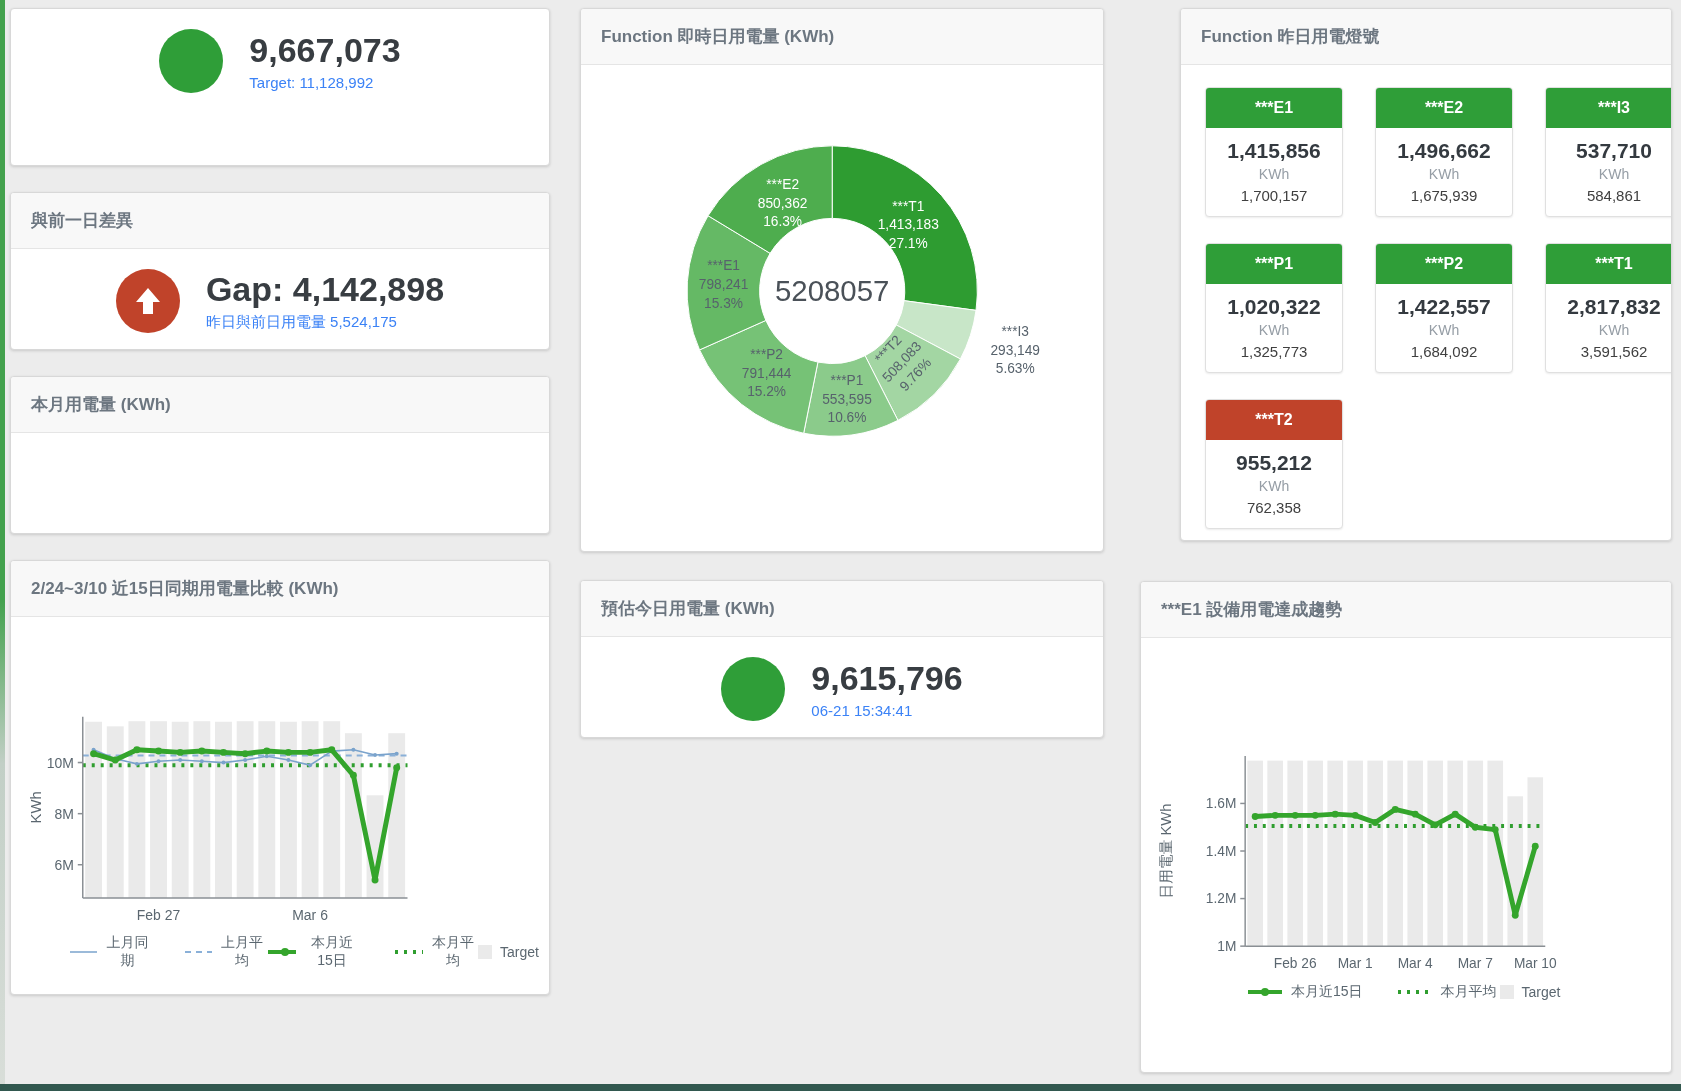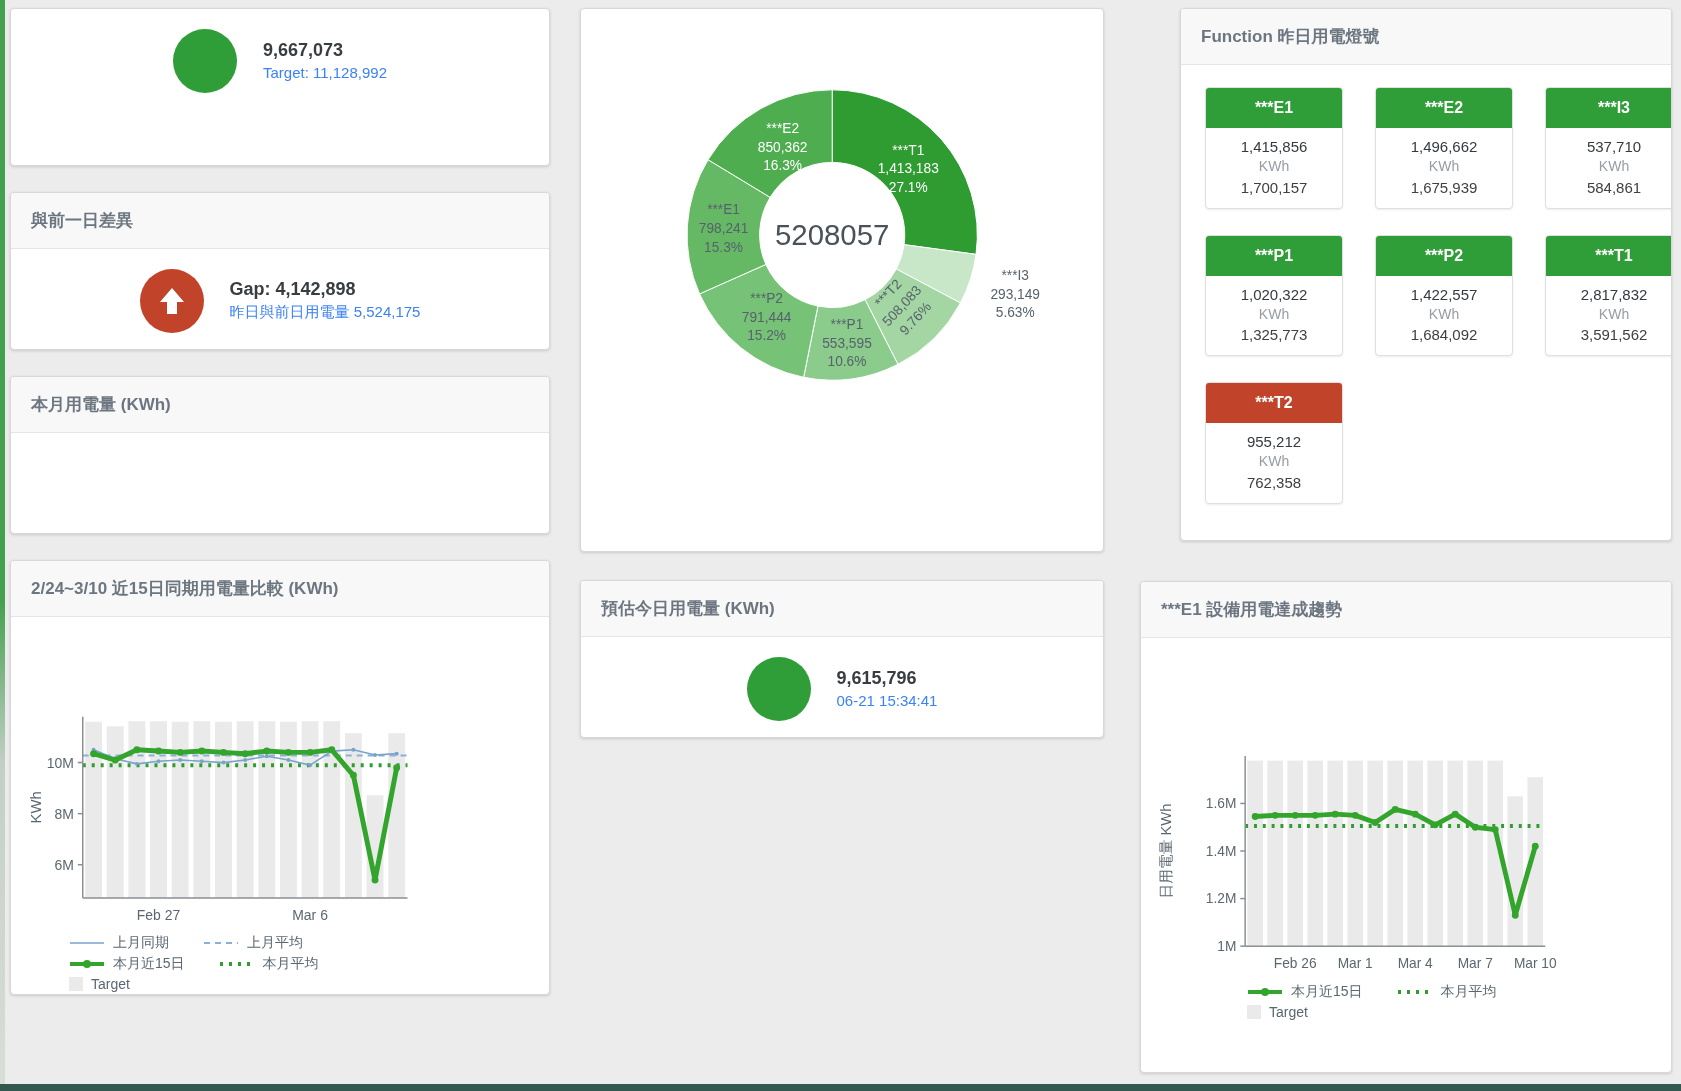--- a/index.html
+++ b/index.html
@@ -28,36 +28,36 @@
     background:#f8f8f8;border-bottom:1px solid #e5e5e5;
     padding:16px 20px;font-weight:bold;font-size:17px;color:#6c7680;
   }
   
   .kpi{height:158px;margin-bottom:26px;}
   .kpi .card-body{height:103px;display:flex;align-items:center;justify-content:center;gap:26px;}
   .circle{width:64px;height:64px;border-radius:50%;display:flex;align-items:center;justify-content:center;flex:0 0 auto;}
   .circle.green{background:var(--green);}
   .circle.red{background:var(--red);}
   .kpi-text{display:flex;flex-direction:column;}
-  .kpi-value{font-size:18px;font-weight:bold;color:#383d42;line-height:1.2;}
+  .kpi-value{font-size:34px;font-weight:bold;color:#383d42;line-height:1.2;}
   .kpi-sub{font-size:15px;color:#3b82f6;margin-top:3px;}
   .kpi-sub.right{text-align:left;}
   
   .chart-card .card-body{padding:4px 10px 8px 10px;}
   svg{display:block;font-family:inherit;}
-  .legend{display:flex;flex-direction:column;gap:3px;padding-left:48px;margin-top:2px;text-align:center;}
+  .legend{display:flex;flex-direction:row;gap:3px;padding-left:48px;margin-top:2px;text-align:center;}
   .legend-row{display:flex;gap:34px;}
   .legend-item{display:flex;align-items:center;gap:8px;font-size:14px;color:#5b6770;cursor:pointer;}
   .legend-box{width:14px;height:14px;background:#e7e7e7;display:inline-block;}
   
   .lights-body{padding:22px 24px;display:grid;grid-template-columns:repeat(3,138px);gap:26px 32px;}
   .tile{border:1px solid #e0e0e0;border-radius:4px;overflow:hidden;text-align:center;box-shadow:0 1px 2px rgba(0,0,0,.08);background:#fff;}
   .tile-head{padding:11px 0;color:#fff;font-weight:bold;font-size:16px;}
   .tile-body{padding:8px 2px 10px 2px;}
-  .tile-value{font-size:15px;font-weight:normal;color:#343a40;line-height:1.4;}
+  .tile-value{font-size:21px;font-weight:bold;color:#343a40;line-height:1.4;}
   .tile-unit{font-size:14px;color:#959da5;line-height:1.4;}
   .tile-target{font-size:15px;color:#404040;line-height:1.4;}
   .donut-body{padding:20px 0 10px 0;display:flex;justify-content:center;}
 </style>
 </head>
 <body>
 
 <div class="edge-left"></div>
 <div class="edge-bottom"></div>
 
@@ -196,20 +196,21 @@
               </span>
             </div>
           </div>
       </div>
     </div>
   </div>
 
   <div class="col col-mid">
 
     <div class="card" style="height:544px;margin-bottom:28px;">
+      <div class="card-header">Function 即時日用電量 (KWh)</div>
       <div class="card-body donut-body">
         <svg id="chart-donut" width="510" viewBox="0 0 520 430">
             <path d="M250 62 A148 148 0 0 1 396.6709101162112 229.79000064887046 L323.3354550581056 219.89500032443524 A74 74 0 0 0 250 136 Z" fill="#2e9c31" stroke="#ffffff" stroke-width="1"></path>
             <g transform="translate(327.5486794998808 142.21207845180106)">
               <text text-anchor="middle" fill="#ffffff" font-size="14"><tspan x="0" dy="-14">***T1</tspan><tspan x="0" dy="19">1,413,183</tspan><tspan x="0" dy="19">27.1%</tspan></text>
             </g>
             <path d="M396.6709101162112 229.79000064887046 A148 148 0 0 1 380.73933955648533 279.36299512228436 L315.36966977824267 244.68149756114218 A74 74 0 0 0 323.3354550581056 219.89500032443524 Z" fill="#c8e6c8" stroke="#ffffff" stroke-width="1"></path>
             <g transform="translate(436.6004558222963 269.96890766815125)">
               <text text-anchor="middle" fill="#57626c" font-size="14"><tspan x="0" dy="-14">***I3</tspan><tspan x="0" dy="19">293,149</tspan><tspan x="0" dy="19">5.63%</tspan></text>
             </g>

